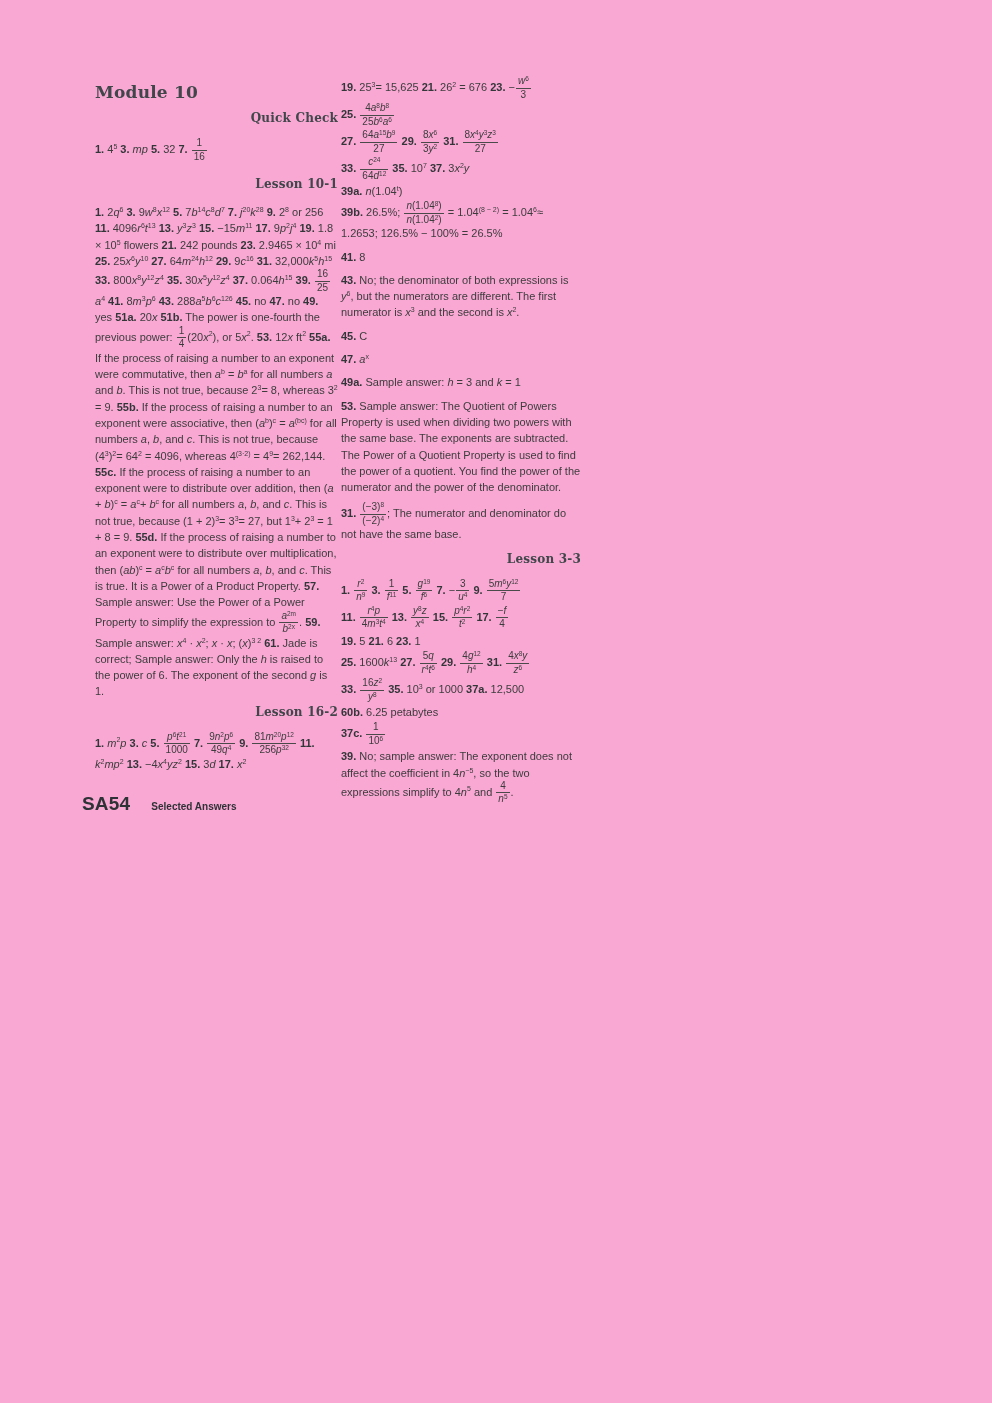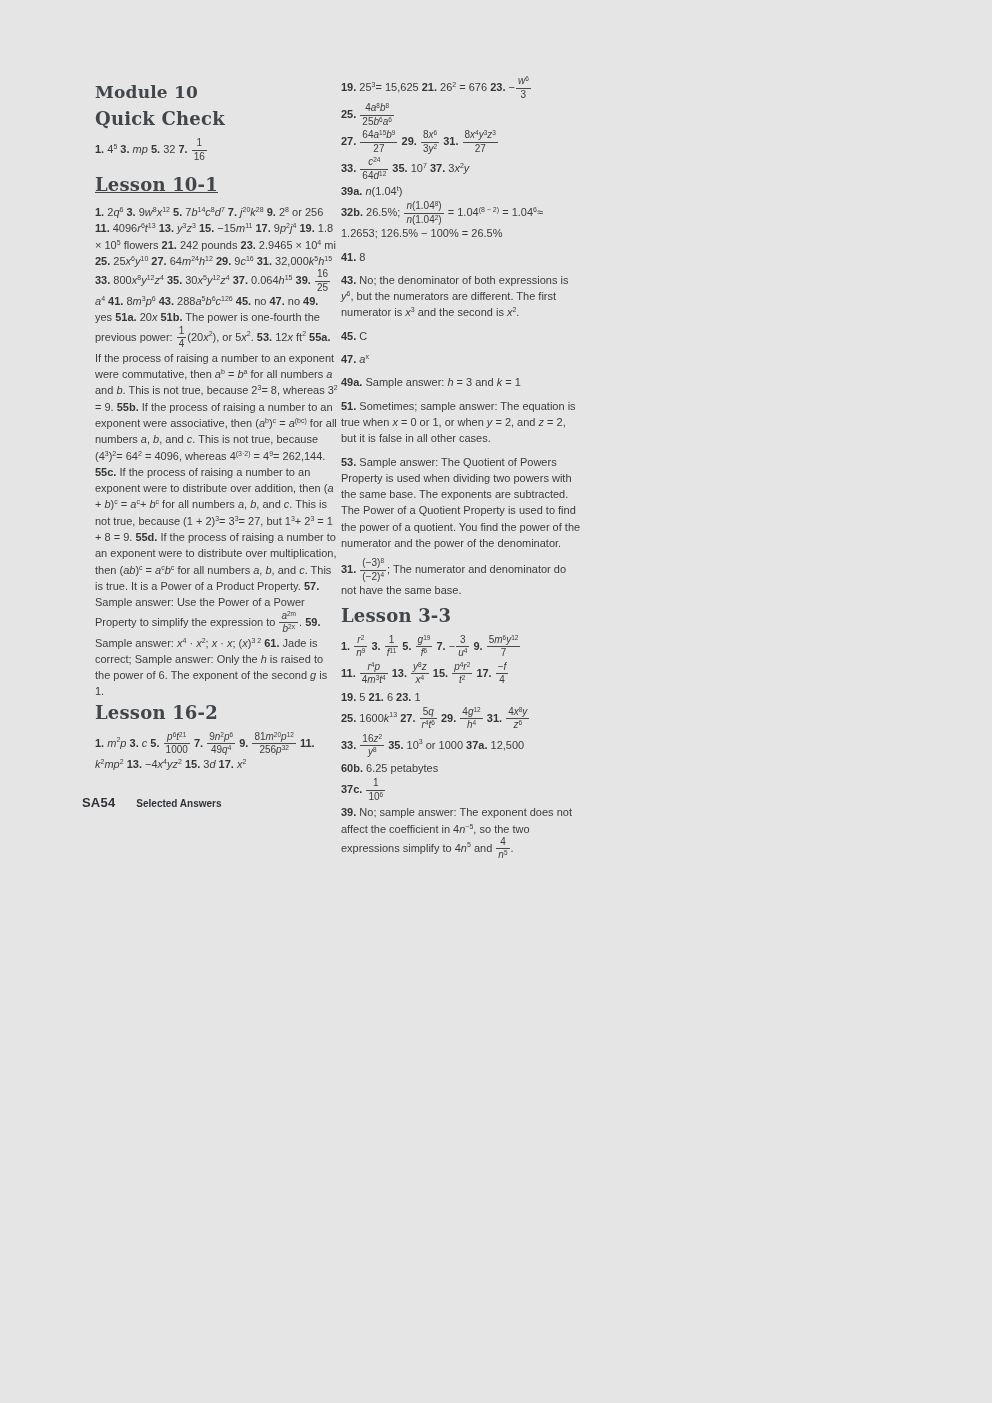--- a/index.html
+++ b/index.html
@@ -1,52 +1,52 @@
 <!DOCTYPE html>
 <html><head>
 <meta charset="utf-8">
 <style>
   html,body{margin:0;padding:0;background:#ffffff;}
   .page{
-    position:relative;width:992px;height:1403px;background:#e5e5e5;
+    position:relative;width:992px;height:1403px;background:#f9a8d4;
     font-family:"Liberation Sans",sans-serif;color:#3c3c3c;overflow:hidden;
   }
   .col{position:absolute;}
   .col-left{left:95px;top:82px;width:243px;}
   .col-right{left:341px;top:76px;width:240px;}
   h1.module{
     font-family:"DejaVu Serif",serif;font-weight:700;font-size:17px;line-height:20px;
     color:#40464a;margin:0 0 7px 0;letter-spacing:.2px;
   }
   h2.section{
-    font-family:"DejaVu Serif",serif;font-weight:700;font-size:18px;line-height:19px;
-    color:#40464a;margin:0 0 10px 0;letter-spacing:.2px;
+    font-family:"DejaVu Serif",serif;font-weight:700;font-size:12px;line-height:19px;
+    color:#40464a;margin:0 0 10px 0;letter-spacing:.2px;text-align:right;
   }
   .mt20{margin-top:20px;}
   .mt24{margin-top:24px;}
-  .mt10{margin-top:10px;text-decoration:underline;}
+  .mt10{margin-top:10px;}
   p.ans{
     font-size:11px;line-height:16.3px;margin:0 0 3px 0;color:#3c3c3c;
     text-align:left;
   }
   p.mbS{margin-bottom:2px;}
   p.mbP{margin-bottom:7px;}
   p.mbQ{margin-bottom:13px;}
   p.ans b{font-weight:700;color:#333639;}
   p.ans i{font-style:italic;}
   sup{font-size:7px;line-height:0;position:relative;top:-4px;vertical-align:baseline;}
   .frac{
     display:inline-block;vertical-align:-7px;text-align:center;line-height:1.05;
     font-size:10px;padding:0 1px;
   }
   .frac sup{font-size:6.5px;top:-3px;}
   .fnum{display:block;padding:0 2px 1px 2px;}
   .fden{display:block;border-top:1px solid #4a4a4a;padding:1px 2px 0 2px;}
   .footer{position:absolute;left:82px;top:793px;white-space:nowrap;color:#2e3236;}
-  .footer .pg{font-weight:700;font-size:13px;letter-spacing:.2px;text-align:right;}
+  .footer .pg{font-weight:700;font-size:19px;letter-spacing:.2px;text-align:right;}
   .footer .lbl{font-weight:700;font-size:10px;margin-left:5px;padding-left:16px;}
 </style>
 </head>
 <body>
 
 <div class="page">
 
   <div class="col col-left">
     <h1 class="module">Module 10</h1>
     <h2 class="section">Quick Check</h2>
@@ -58,27 +58,26 @@
     <h2 class="section mt24">Lesson 16-2</h2>
     <p class="ans"><b>1.</b> <i>m</i><sup>2</sup><i>p</i> <b>3.</b> <i>c</i> <b>5.</b> <span class="frac"><span class="fnum"><i>p</i><sup>6</sup><i>t</i><sup>21</sup></span><span class="fden">1000</span></span> <b>7.</b> <span class="frac"><span class="fnum">9<i>n</i><sup>2</sup><i>p</i><sup>6</sup></span><span class="fden">49<i>q</i><sup>4</sup></span></span> <b>9.</b> <span class="frac"><span class="fnum">81<i>m</i><sup>20</sup><i>p</i><sup>12</sup></span><span class="fden">256<i>p</i><sup>32</sup></span></span> <b>11.</b> <i>k</i><sup>2</sup><i>mp</i><sup>2</sup> <b>13.</b> −4<i>x</i><sup>4</sup><i>yz</i><sup>2</sup> <b>15.</b> 3<i>d</i> <b>17.</b> <i>x</i><sup>2</sup></p>
   </div>
 
   <div class="col col-right">
     <p class="ans"><b>19.</b> 25<sup>3</sup>= 15,625 <b>21.</b> 26<sup>2</sup> = 676 <b>23.</b> −<span class="frac"><span class="fnum"><i>w</i><sup>6</sup></span><span class="fden">3</span></span></p>
     <p class="ans"><b>25.</b> <span class="frac"><span class="fnum">4<i>a</i><sup>8</sup><i>b</i><sup>8</sup></span><span class="fden">25<i>b</i><sup>6</sup><i>a</i><sup>6</sup></span></span></p>
     <p class="ans"><b>27.</b> <span class="frac"><span class="fnum">64<i>a</i><sup>15</sup><i>b</i><sup>9</sup></span><span class="fden">27</span></span> <b>29.</b> <span class="frac"><span class="fnum">8<i>x</i><sup>6</sup></span><span class="fden">3<i>y</i><sup>2</sup></span></span> <b>31.</b> <span class="frac"><span class="fnum">8<i>x</i><sup>4</sup><i>y</i><sup>3</sup><i>z</i><sup>3</sup></span><span class="fden">27</span></span></p>
     <p class="ans mbS"><b>33.</b> <span class="frac"><span class="fnum"><i>c</i><sup>24</sup></span><span class="fden">64<i>d</i><sup>12</sup></span></span> <b>35.</b> 10<sup>7</sup> <b>37.</b> 3<i>x</i><sup>2</sup><i>y</i></p>
     <p class="ans mbS"><b>39a.</b> <i>n</i>(1.04<sup>t</sup>)</p>
-    <p class="ans mbP"><b>32b.</b> 26.5%; <span class="frac"><span class="fnum"><i>n</i>(1.04<sup>8</sup>)</span><span class="fden"><i>n</i>(1.04<sup>2</sup>)</span></span> = 1.04<sup>(8 − 2)</sup> = 1.04<sup>6</sup>≈ 1.2653; 126.5% − 100% = 26.5%</p>
+    <p class="ans mbP"><b>39b.</b> 26.5%; <span class="frac"><span class="fnum"><i>n</i>(1.04<sup>8</sup>)</span><span class="fden"><i>n</i>(1.04<sup>2</sup>)</span></span> = 1.04<sup>(8 − 2)</sup> = 1.04<sup>6</sup>≈ 1.2653; 126.5% − 100% = 26.5%</p>
     <p class="ans mbP"><b>41.</b> 8</p>
     <p class="ans mbP"><b>43.</b> No; the denominator of both expressions is <i>y</i><sup>6</sup>, but the numerators are different. The first numerator is <i>x</i><sup>3</sup> and the second is <i>x</i><sup>2</sup>.</p>
     <p class="ans mbP"><b>45.</b> C</p>
     <p class="ans mbP"><b>47.</b> <i>a</i><sup>x</sup></p>
     <p class="ans mbP"><b>49a.</b> Sample answer: <i>h</i> = 3 and <i>k</i> = 1</p>
-    <p class="ans mbP"><b>51.</b> Sometimes; sample answer: The equation is true when <i>x</i> = 0 or 1, or when <i>y</i> = 2, and <i>z</i> = 2, but it is false in all other cases.</p>
     <p class="ans mbP"><b>53.</b> Sample answer: The Quotient of Powers Property is used when dividing two powers with the same base. The exponents are subtracted. The Power of a Quotient Property is used to find the power of a quotient. You find the power of the numerator and the power of the denominator.</p>
     <p class="ans mbP"><b>31.</b> <span class="frac"><span class="fnum">(−3)<sup>8</sup></span><span class="fden">(−2)<sup>4</sup></span></span>; The numerator and denominator do not have the same base.</p>
 
     <h2 class="section mt20">Lesson 3-3</h2>
     <p class="ans"><b>1.</b> <span class="frac"><span class="fnum"><i>r</i><sup>2</sup></span><span class="fden"><i>n</i><sup>9</sup></span></span> <b>3.</b> <span class="frac"><span class="fnum">1</span><span class="fden"><i>f</i><sup>11</sup></span></span> <b>5.</b> <span class="frac"><span class="fnum"><i>g</i><sup>19</sup></span><span class="fden"><i>f</i><sup>6</sup></span></span> <b>7.</b> −<span class="frac"><span class="fnum">3</span><span class="fden"><i>u</i><sup>4</sup></span></span> <b>9.</b> <span class="frac"><span class="fnum">5<i>m</i><sup>6</sup><i>y</i><sup>12</sup></span><span class="fden">7</span></span></p>
     <p class="ans"><b>11.</b> <span class="frac"><span class="fnum"><i>r</i><sup>4</sup><i>p</i></span><span class="fden">4<i>m</i><sup>3</sup><i>t</i><sup>4</sup></span></span> <b>13.</b> <span class="frac"><span class="fnum"><i>y</i><sup>8</sup><i>z</i></span><span class="fden"><i>x</i><sup>4</sup></span></span> <b>15.</b> <span class="frac"><span class="fnum"><i>p</i><sup>4</sup><i>r</i><sup>2</sup></span><span class="fden"><i>t</i><sup>2</sup></span></span> <b>17.</b> <span class="frac"><span class="fnum">−<i>f</i></span><span class="fden">4</span></span></p>
     <p class="ans mbS"><b>19.</b> 5 <b>21.</b> 6 <b>23.</b> 1</p>
     <p class="ans"><b>25.</b> 1600<i>k</i><sup>13</sup> <b>27.</b> <span class="frac"><span class="fnum">5<i>q</i></span><span class="fden"><i>r</i><sup>4</sup><i>t</i><sup>6</sup></span></span> <b>29.</b> <span class="frac"><span class="fnum">4<i>g</i><sup>12</sup></span><span class="fden"><i>h</i><sup>4</sup></span></span> <b>31.</b> <span class="frac"><span class="fnum">4<i>x</i><sup>8</sup><i>y</i></span><span class="fden"><i>z</i><sup>6</sup></span></span></p>
     <p class="ans mbS"><b>33.</b> <span class="frac"><span class="fnum">16<i>z</i><sup>2</sup></span><span class="fden"><i>y</i><sup>8</sup></span></span> <b>35.</b> 10<sup>3</sup> or 1000 <b>37a.</b> 12,500</p>
     <p class="ans mbS"><b>60b.</b> 6.25 petabytes</p>

